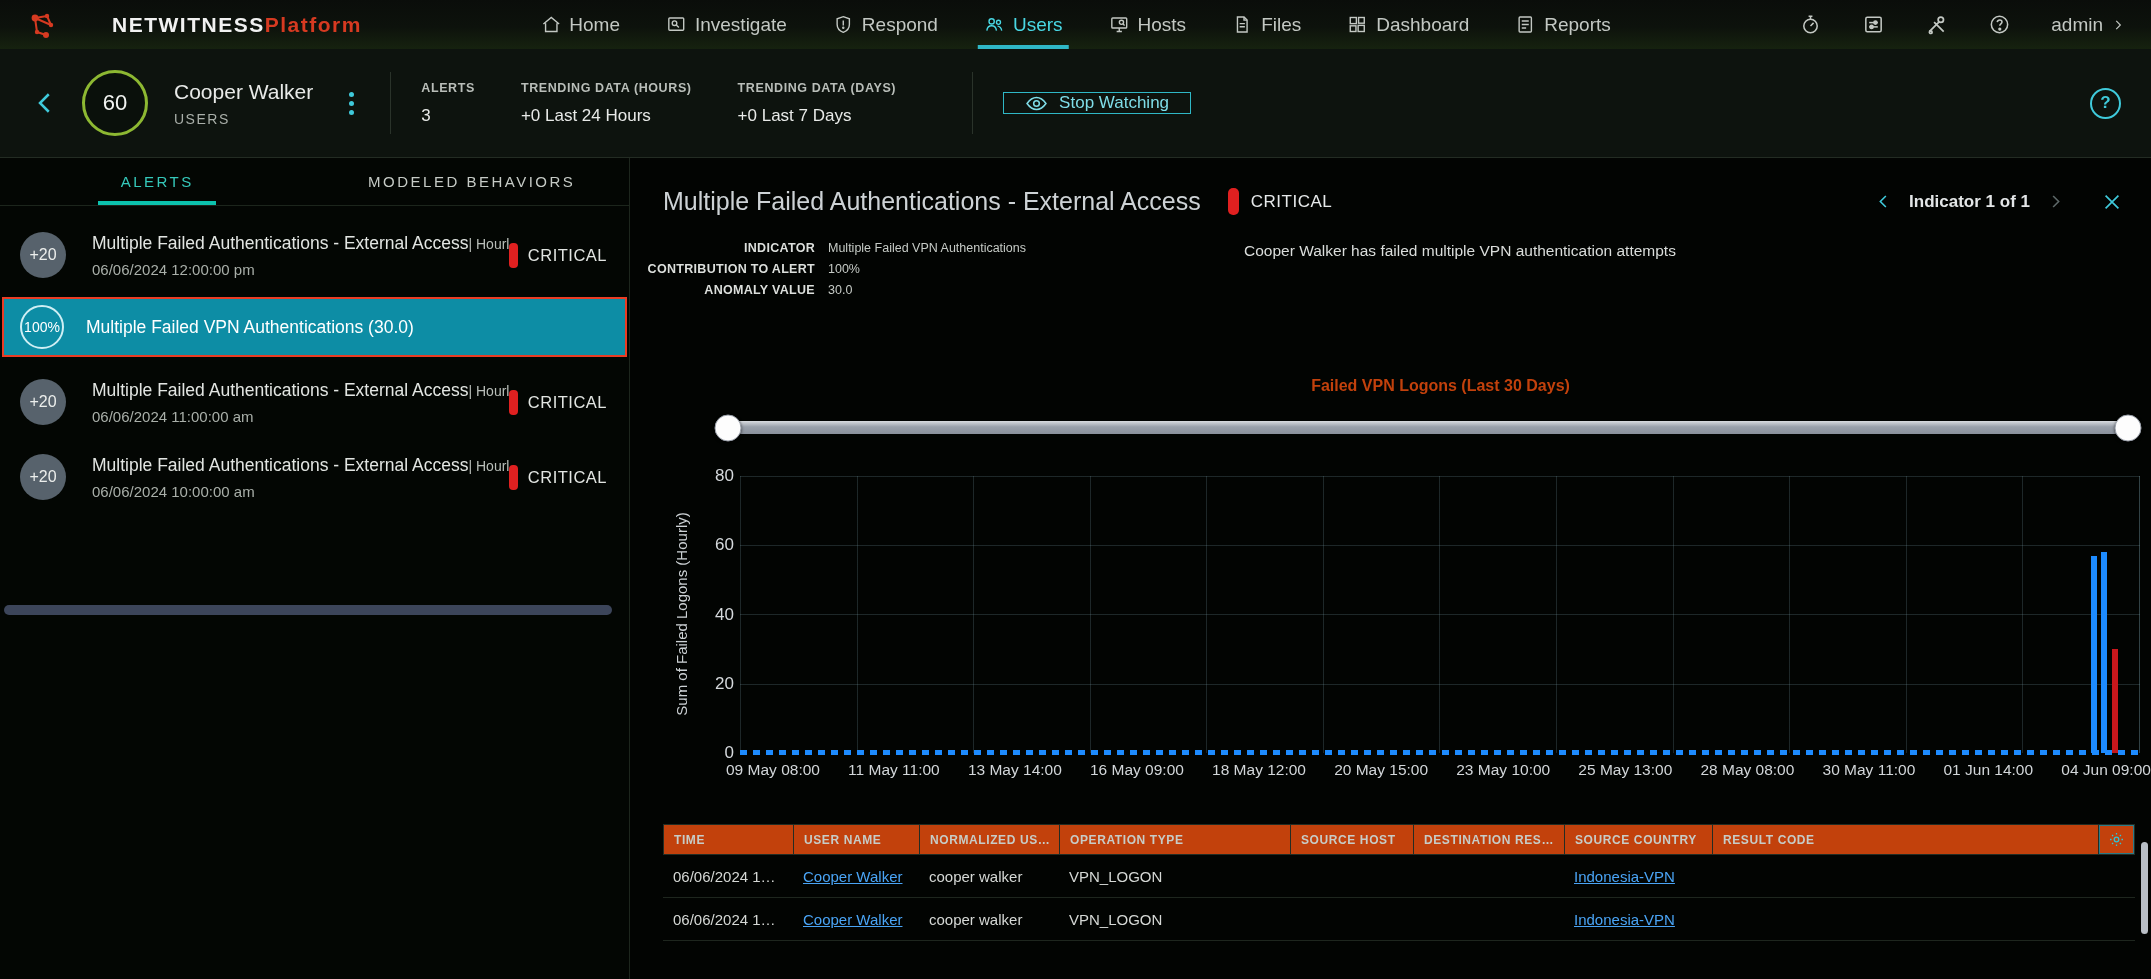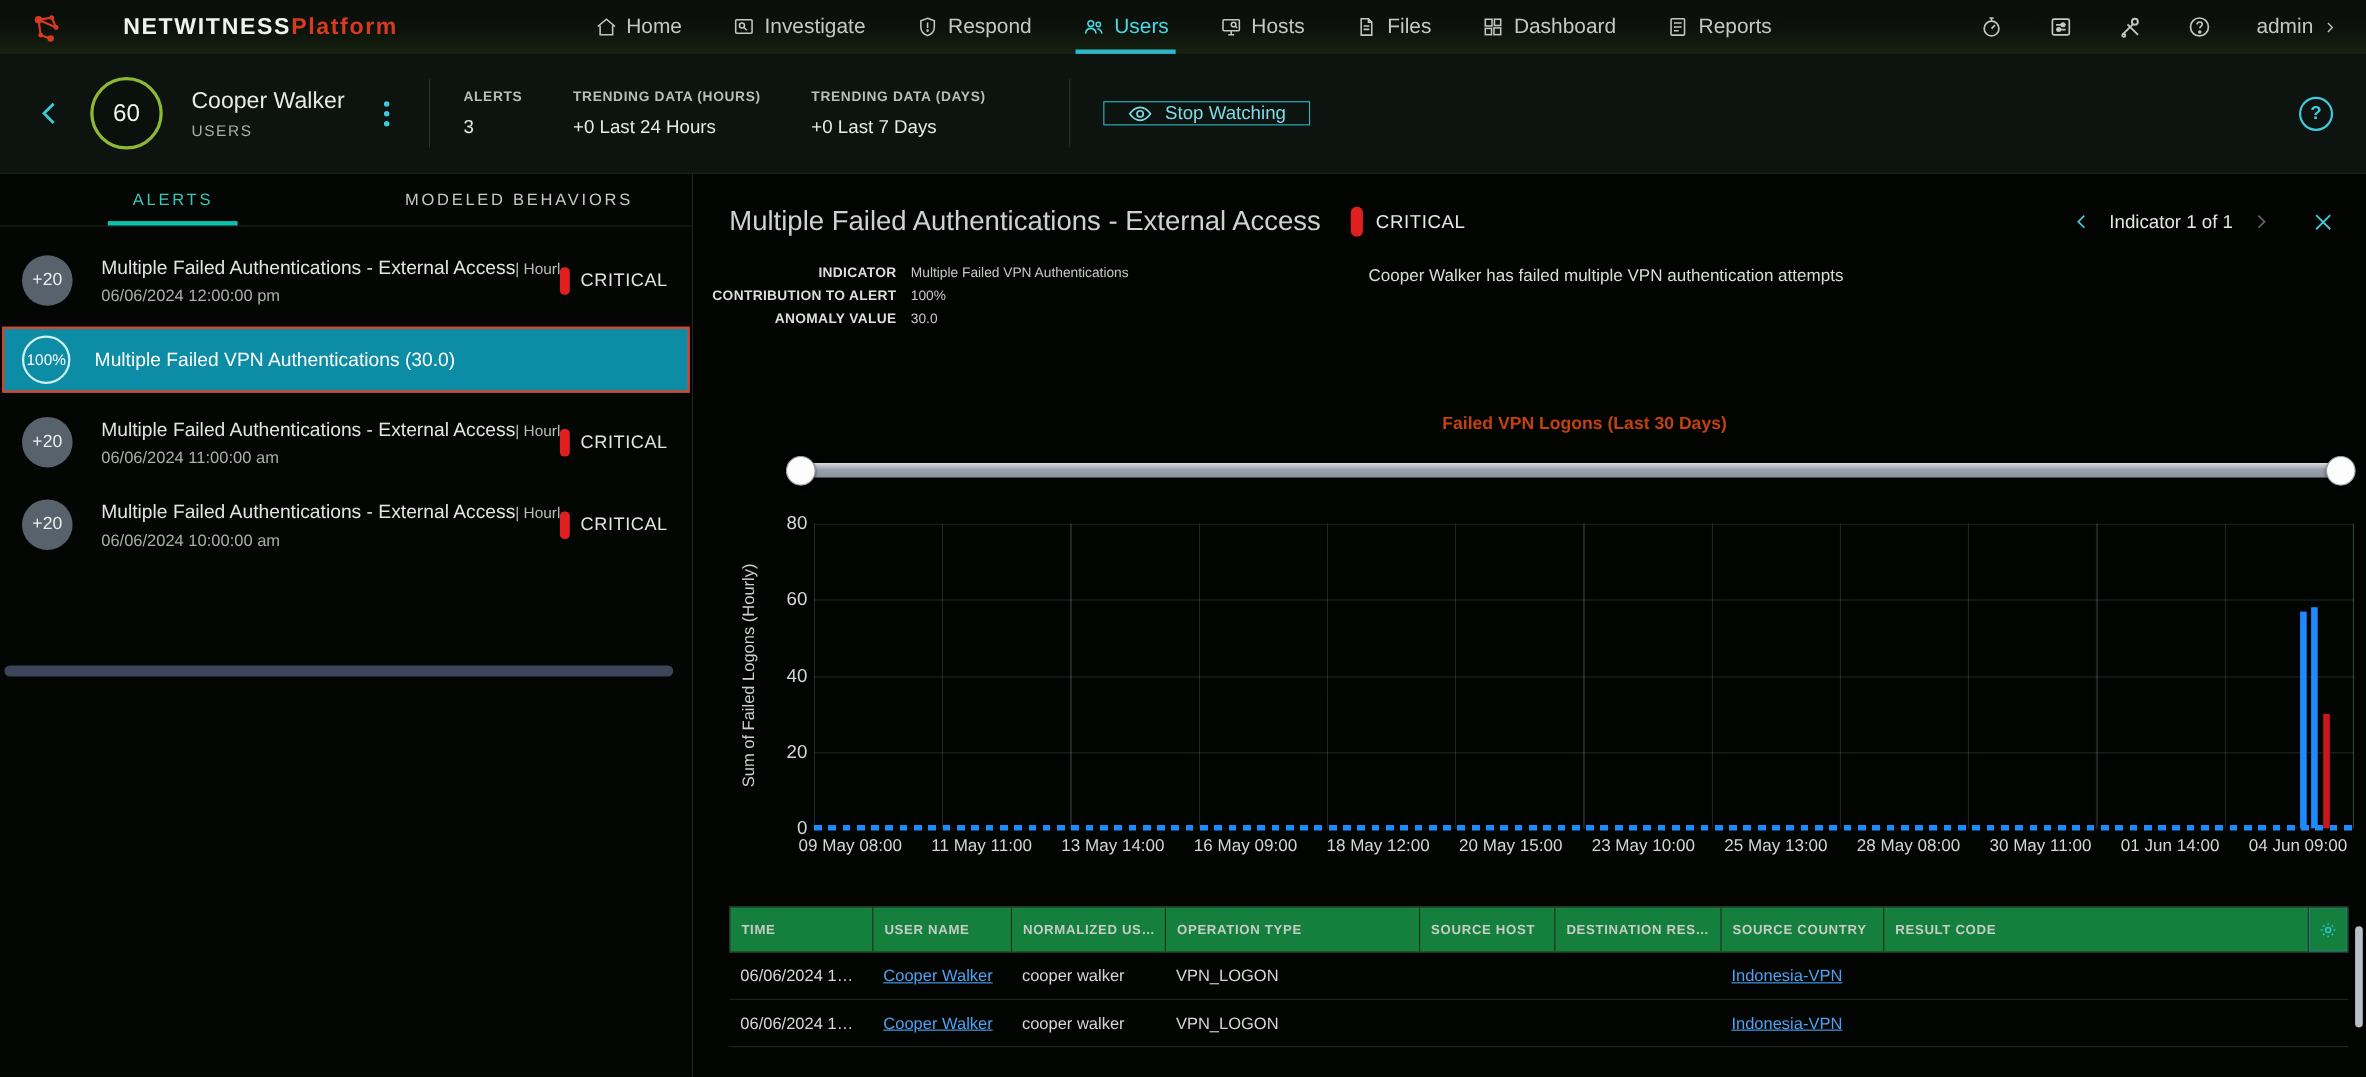--- a/index.html
+++ b/index.html
@@ -78,21 +78,21 @@
   
   .mainpanel { position:relative; flex:1; background:#020402; overflow:hidden; }
   .dheader { display:flex; align-items:center; padding:29px 28px 0 33px; }
   .dtitle { font-size:25px; font-weight:400; color:#cdd2d5; white-space:nowrap; }
   .dpill { width:11px; height:27px; border-radius:5px; background:#e02020; margin-left:27px; }
   .dsev { font-size:17px; letter-spacing:.5px; color:#e6e9ea; margin-left:12px; }
   .pager { margin-left:auto; display:flex; align-items:center; }
   .pager .chev { width:19px; height:19px; cursor:pointer; }
   .chev-on { color:#3fcadb; }
   .chev-off { color:#5d6868; }
-  .pager-text { font-size:17px; color:#e3e6e7; margin:0 16px; }
+  .pager-text { font-size:17px; color:#e3e6e7; margin:0 16px;font-weight:bold; }
   .close-x { width:22px; height:22px; color:#3fcadb; margin-left:36px; cursor:pointer; }
   .close-x svg, .pager .chev svg { width:100%; height:100%; }
 
   .details { position:relative; margin-top:25px; min-height:96px; }
   .frow { display:flex; align-items:baseline; margin-bottom:7px; }
   .flabel { width:185px; text-align:right; font-size:12.5px; font-weight:bold; letter-spacing:.3px; color:#dcdfdc; flex:none; }
   .fvalue { margin-left:13px; font-size:12.5px; color:#c6cbc6; }
   .ddesc { position:absolute; left:614px; top:1px; font-size:15.5px; color:#dadddb; }
 
   .chart-title { margin-top:40px; padding-left:100px; text-align:center; font-size:16px; font-weight:bold; color:#c2410c; }
@@ -109,27 +109,27 @@
   .yticks { position:absolute; left:62px; top:28px; width:42px; height:277px; }
   .yticks span { position:absolute; right:0; transform:translateY(-50%); font-size:17px; color:#d5d9dc; }
   .plot { position:absolute; left:110px; right:11px; top:28px; height:277px;
           border-right:1px solid rgba(125,165,175,.22);
           background-image:
             repeating-linear-gradient(to right, rgba(125,165,175,.22) 0 1px, transparent 1px 8.333%),
             repeating-linear-gradient(to bottom, rgba(125,165,175,.22) 0 1px, transparent 1px 25%); }
   .baseline { position:absolute; left:0; right:0; bottom:-2px; height:5px;
               background:repeating-linear-gradient(90deg,#1d8bff 0 7px, transparent 7px 13px); }
   .spike { position:absolute; bottom:0; width:6px; }
-  .xlabels { position:absolute; left:96px; right:17px; top:313px; display:flex; justify-content:space-between; }
+  .xlabels { position:absolute; left:96px; right:0; top:313px; display:flex; justify-content:space-between; }
   .xlabels span { font-size:15.5px; color:#d2d6d9; white-space:nowrap; }
 
   
   .etable { margin:38px 16px 0 33px; }
   .tgrid { display:grid; grid-template-columns:130px 126px 140px 231px 123px 151px 148px 1fr 35px; }
-  .thead { height:42px; background:#15803d; border:1px solid #232c23; }
+  .thead { height:31px; background:#c2410c; border:1px solid #232c23; }
   .th { display:flex; align-items:center; padding:0 10px; font-size:12px; font-weight:bold; letter-spacing:.6px; color:#c7ccc7;
         border-right:1px solid #232c23; white-space:nowrap; overflow:hidden; cursor:pointer; }
   .th:last-child { border-right:none; }
   .th-gear { display:flex; align-items:center; justify-content:center; box-shadow:inset 0 0 0 1px #2b7b89; color:#2fc4d6; cursor:pointer; }
   .th-gear svg { width:17px; height:17px; }
   .trow { height:43px; border-bottom:1px solid #1e261e; align-items:center; font-size:15px; color:#d5d8d5; }
   .td { padding:0 10px; white-space:nowrap; overflow:hidden; text-overflow:ellipsis; }
   .td a { color:#4aa4f5; text-decoration:underline; cursor:pointer; }
 
   .vscroll { position:absolute; right:3px; top:684px; width:7px; height:92px; border-radius:4px; background:#b9bfc6; cursor:pointer; }

